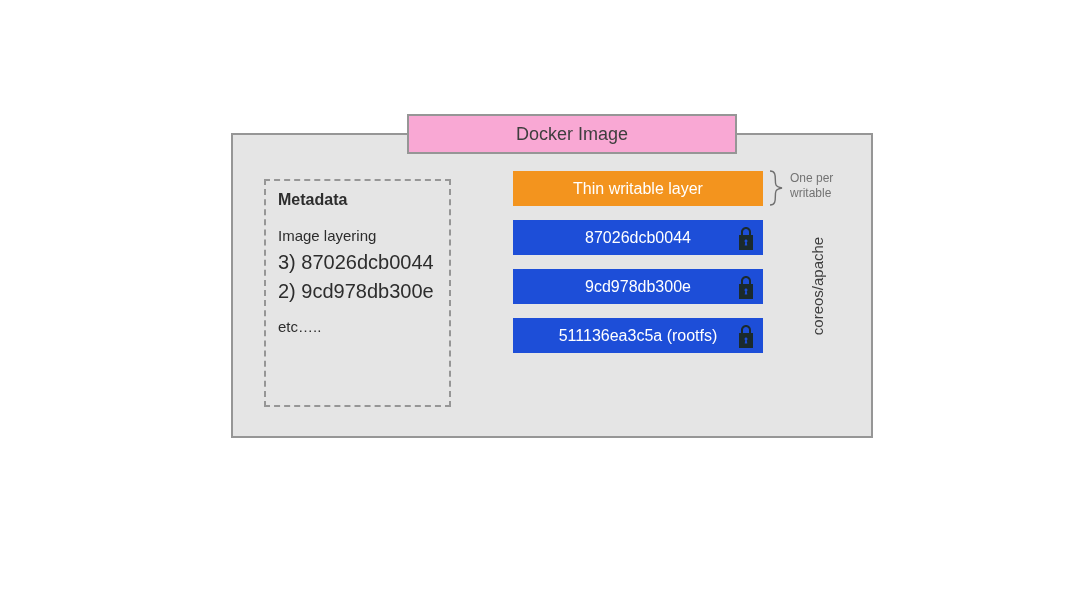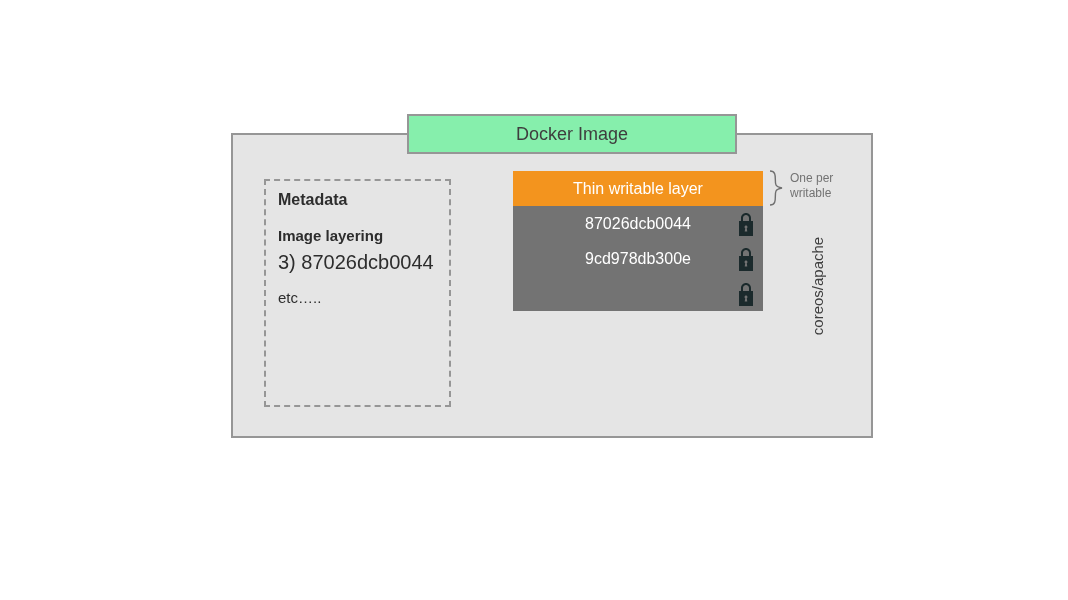--- a/index.html
+++ b/index.html
@@ -20,21 +20,21 @@
       top: 128px;
       width: 642px;
       height: 310px;
     }
     .title-tab {
       position: absolute;
       left: 176px;
       top: -14px;
       width: 330px;
       height: 40px;
-      background: #86efac;
+      background: #f9a8d4;
       border: 2px solid #969696;
       display: flex;
       align-items: center;
       justify-content: center;
       font-size: 18px;
       color: #3e3e3e;
       z-index: 2;
     }
     .main-box {
       position: absolute;
@@ -54,53 +54,54 @@
       border: 2px dashed #969696;
       padding: 10px 12px;
       color: #2d2d2d;
     }
     .metadata-title {
       font-weight: bold;
       font-size: 16px;
       margin-bottom: 18px;
     }
     .metadata-subtitle {
-      font-weight: bold;
+      font-weight: normal;
       font-size: 15px;
       margin-bottom: 4px;
     }
     .metadata-item {
       font-size: 20px;
       line-height: 1.45;
     }
     .metadata-etc {
       font-size: 15px;
       margin-top: 12px;
     }
     .layers {
       position: absolute;
       left: 280px;
       top: 36px;
       width: 250px;
     }
     .layer {
       width: 250px;
       height: 35px;
+      margin-bottom: 14px;
       display: flex;
       align-items: center;
       justify-content: center;
       position: relative;
       font-size: 16px;
       color: #fff;
     }
     .layer.writable {
       background: #f3941e;
     }
     .layer.ro {
-      background: #737373;
+      background: #1d4ed8;
     }
     .lock-wrap {
       position: absolute;
       right: 6px;
       top: 50%;
       transform: translateY(-50%);
       width: 22px;
       height: 28px;
     }
     .bracket {
@@ -135,20 +136,21 @@
 <div class="container">
   <div class="title-tab">
     <span>Docker Image</span>
   </div>
   <div class="main-box">
 
     <div class="metadata-box">
       <div class="metadata-title">Metadata</div>
       <div class="metadata-subtitle">Image layering</div>
       <div class="metadata-item">3)  87026dcb0044</div>
+      <div class="metadata-item">2)  9cd978db300e</div>
       <div class="metadata-etc">etc…..</div>
     </div>
 
     <div class="layers">
       <div class="layer writable">
         <span>Thin writable layer</span>
       </div>
       <div class="layer ro">
         <span>87026dcb0044</span>
         <span class="lock-wrap">
@@ -159,20 +161,21 @@
       </div>
       <div class="layer ro">
         <span>9cd978db300e</span>
         <span class="lock-wrap">
           <svg viewBox="0 0 22 28" width="22" height="28">
             <path fill="#1b2a2c" d="M16 11V8c0-2.76-2.24-5-5-5S6 5.24 6 8v3H4v15h14V11h-2zM8 8c0-1.66 1.34-3 3-3s3 1.34 3 3v3H8V8zm3 7.4c.83 0 1.5.67 1.5 1.5 0 .56-.31 1.04-.76 1.3l.56 3.3H9.7l.56-3.3c-.45-.26-.76-.74-.76-1.3 0-.83.67-1.5 1.5-1.5z"></path>
           </svg>
         </span>
       </div>
       <div class="layer ro">
+        <span>511136ea3c5a (rootfs)</span>
         <span class="lock-wrap">
           <svg viewBox="0 0 22 28" width="22" height="28">
             <path fill="#1b2a2c" d="M16 11V8c0-2.76-2.24-5-5-5S6 5.24 6 8v3H4v15h14V11h-2zM8 8c0-1.66 1.34-3 3-3s3 1.34 3 3v3H8V8zm3 7.4c.83 0 1.5.67 1.5 1.5 0 .56-.31 1.04-.76 1.3l.56 3.3H9.7l.56-3.3c-.45-.26-.76-.74-.76-1.3 0-.83.67-1.5 1.5-1.5z"></path>
           </svg>
         </span>
       </div>
     </div>
 
     <div class="bracket">
       <svg viewBox="0 0 18 38" width="18" height="38">

